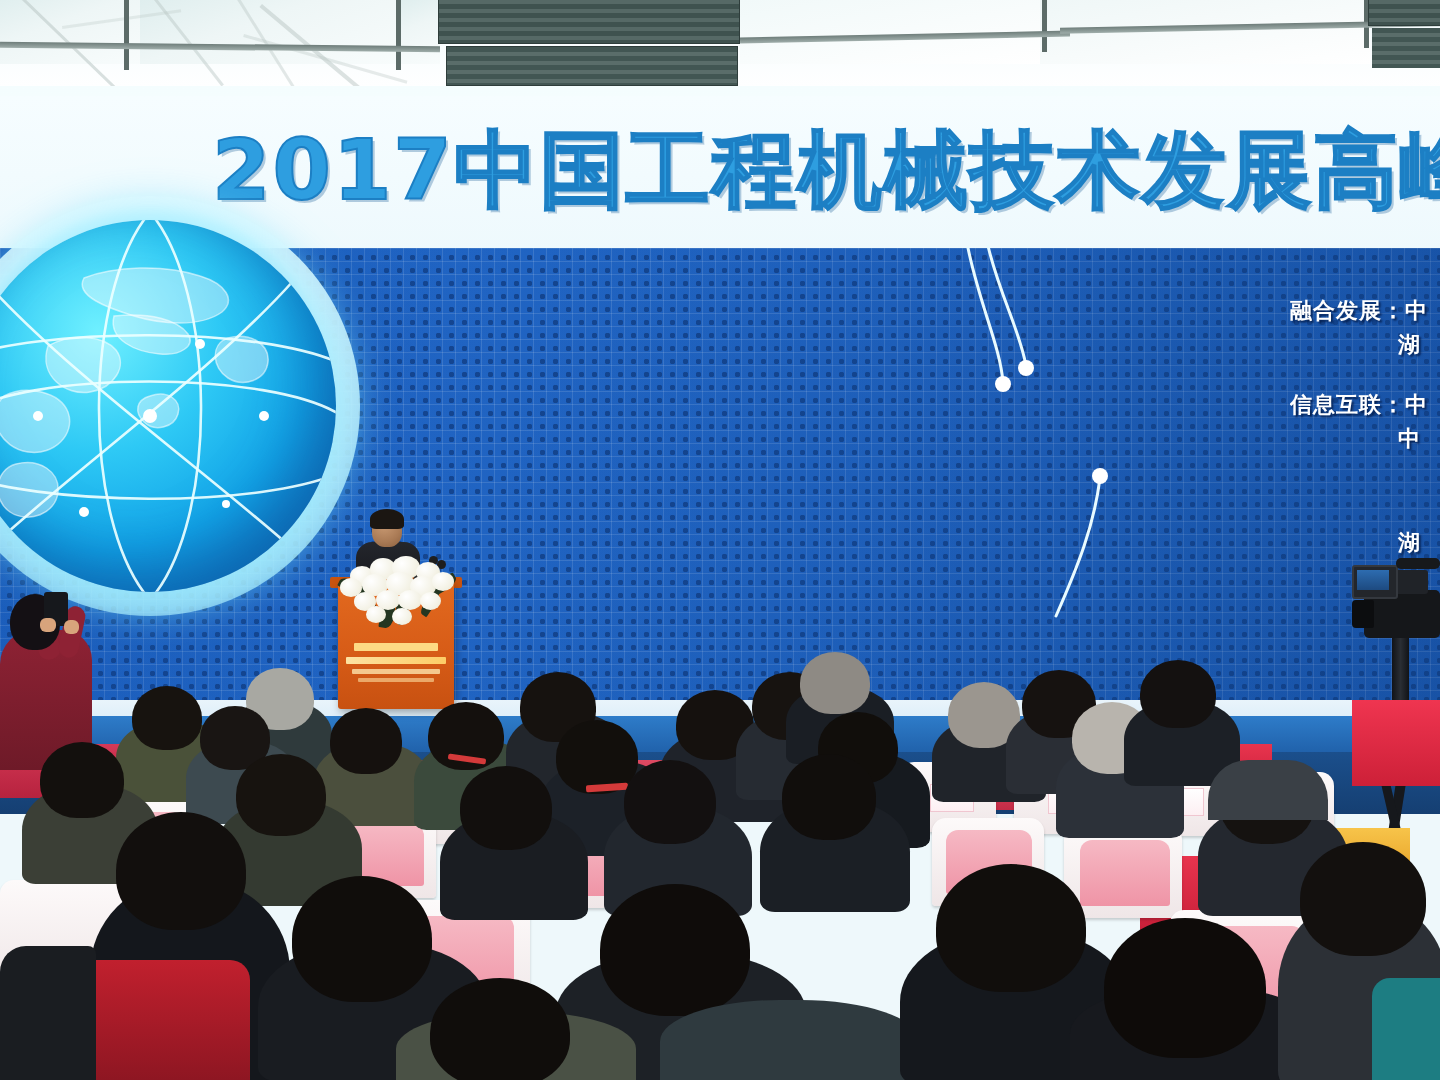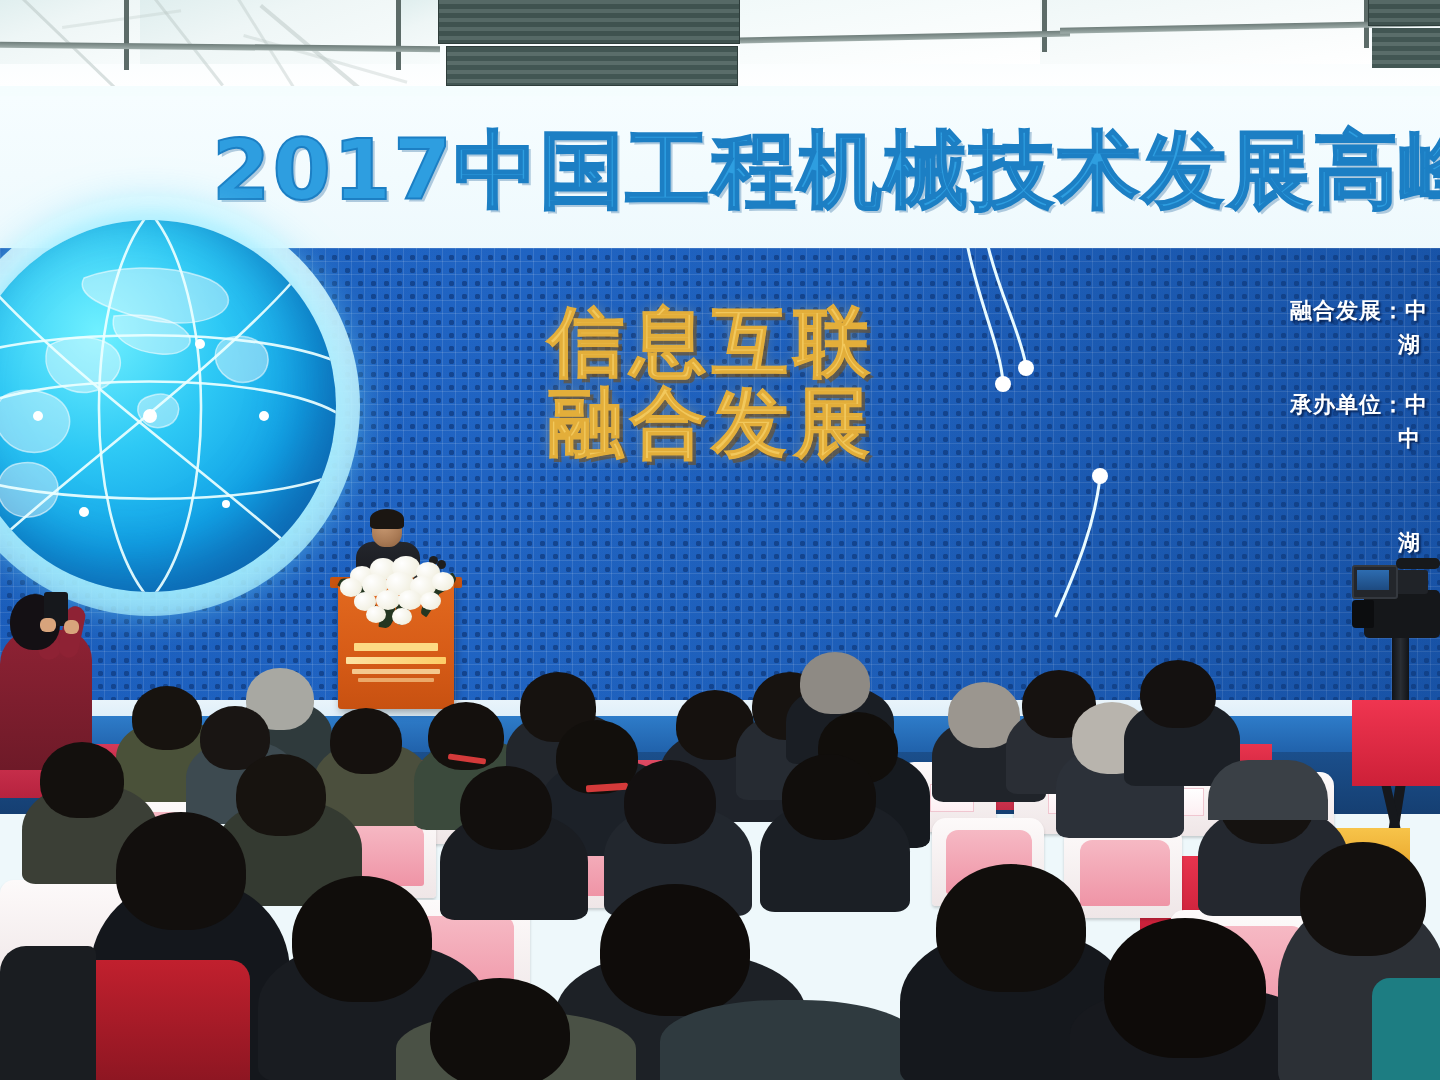--- a/index.html
+++ b/index.html
@@ -235,32 +235,28 @@
         <path d="M968 152 C980 210,1000 250,1003 286"></path>
         <path d="M1100 382 C1094 430,1078 470,1056 520"></path>
       </g>
       <g fill="#ffffff">
         <circle cx="1026" cy="272" r="8"></circle>
         <circle cx="1003" cy="288" r="8"></circle>
         <circle cx="1100" cy="380" r="8"></circle>
       </g>
     </svg>
 
-    <div id="slogan">
-      <div class="ln">信息互联</div>
-      <div class="ln">融合发展</div>
-    </div>
 
     <div id="org">
       <div class="org-row" style="margin-bottom:4px;">
         <span>融合发展：</span><span>中</span>
       </div>
       <div class="org-sub" style="padding-left:108px;margin-bottom:30px;">湖</div>
       <div class="org-row" style="margin-bottom:4px;">
-        <span>承办单位：</span><span>中</span>
+        <span>信息互联：</span><span>中</span>
       </div>
       <div class="org-sub" style="padding-left:108px;margin-bottom:74px;">中</div>
       <div class="org-sub" style="padding-left:108px;">湖</div>
     </div>
   </div>
 
   <div id="stage-band" class="abs"></div>
   <div id="stage-blue" class="abs"></div>
   <div id="stage-navy" class="abs"></div>
 

